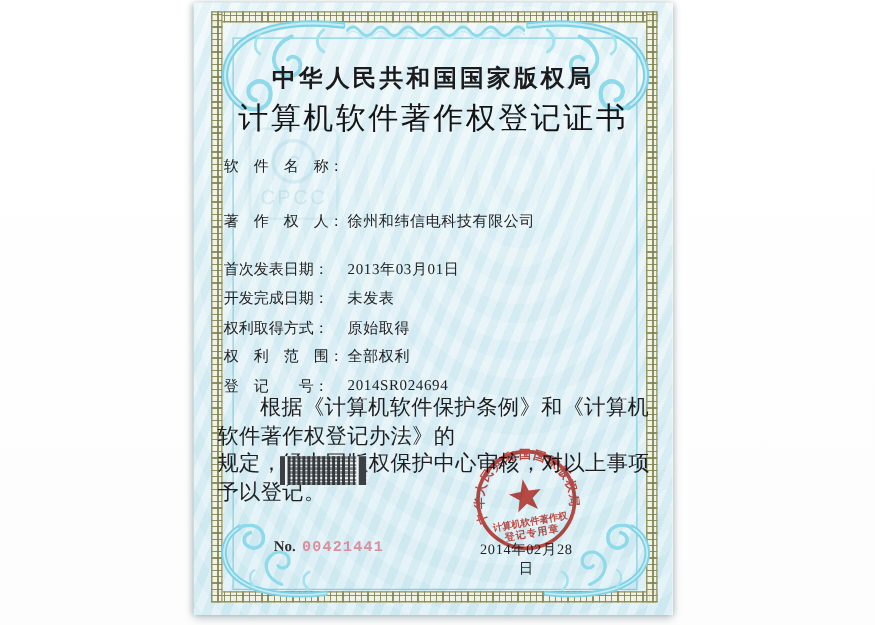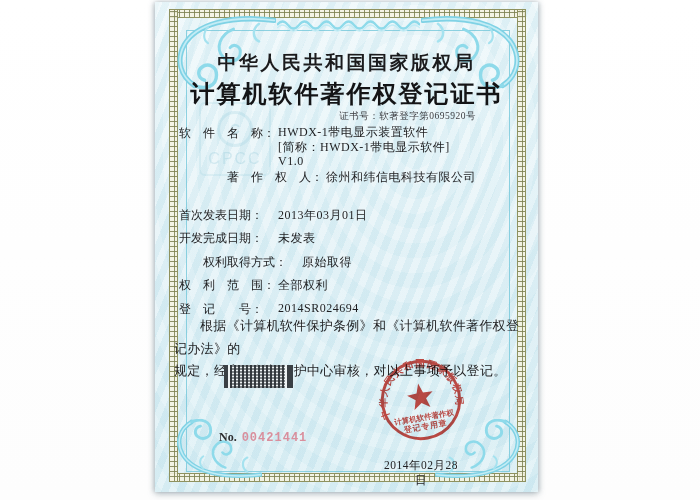--- a/index.html
+++ b/index.html
@@ -50,56 +50,56 @@
     display:flex;align-items:center;justify-content:center;font-size:14px;font-weight:bold;}
   .wm-text{font-size:16px;font-weight:normal;letter-spacing:2px;}
   
   .issuer{
     position:absolute;left:0;right:0;top:48px;text-align:center;
     font-family:"Liberation Sans","DejaVu Sans",sans-serif;
     font-weight:bold;font-size:19px;letter-spacing:2.5px;color:#1b1b1d;
   }
   .cert-title{
     position:absolute;left:0;right:0;top:76px;text-align:center;
-    font-weight:bold;font-size:24px;letter-spacing:2px;color:#141416;
+    font-weight:normal;font-size:24px;letter-spacing:2px;color:#141416;
   }
   .cert-no{
     position:absolute;right:62px;top:108px;font-size:9.5px;color:#3c3c40;letter-spacing:.5px;
   }
   .rows{position:absolute;left:24px;top:0;width:340px;font-size:12px;color:#1e1e20;}
   .row{position:absolute;left:0;white-space:nowrap;}
   .row .lab{display:inline-block;width:99px;vertical-align:top;}
   .row .val{display:inline-block;letter-spacing:.5px;vertical-align:top;}
   .vlines div{line-height:14.5px;letter-spacing:.5px;}
-  .r1{top:123px;}.r2{top:167px;padding-left:48px;}.r3{top:205px;}.r4{top:228px;}
-  .r5{top:252px;padding-left:24px;}.r6{top:275px;}.r7{top:299px;}
+  .r1{top:123px;}.r2{top:167px;}.r3{top:205px;}.r4{top:228px;}
+  .r5{top:252px;}.r6{top:275px;}.r7{top:299px;}
   .statement{
     position:absolute;left:19px;top:313px;width:348px;
-    font-size:13px;line-height:22.5px;color:#1e1e20;letter-spacing:.3px;
+    font-size:17px;line-height:22.5px;color:#1e1e20;letter-spacing:.3px;
   }
   .statement .ind{text-indent:2em;}
   
   .barcode{
     position:absolute;left:69px;top:363px;width:69px;height:23px;
     background-color:#eef3f4;
     background-image:
       repeating-linear-gradient(90deg, rgba(42,47,52,.92) 0 2px, transparent 2px 4px),
       repeating-linear-gradient(0deg, rgba(42,47,52,.55) 0 2px, transparent 2px 3px);
     background-position:6px 0;
     box-shadow:inset 4px 0 0 #3a4045, inset -6px 0 0 #3a4045, inset -8px 0 0 #eef3f4, inset 6px 0 0 #eef3f4;
   }
   
   .seal{position:absolute;left:224px;top:356px;width:84px;height:84px;transform:rotate(-10deg);
         opacity:.88;mix-blend-mode:multiply;}
   .seal svg{display:block;width:100%;height:100%;}
   
   .serial{position:absolute;left:64px;top:428px;font-size:12px;color:#2e2e30;font-weight:bold;}
   .serial .num{font-family:"Liberation Mono","DejaVu Sans Mono",monospace;font-weight:bold;
                letter-spacing:1px;margin-left:5px;text-align:right;}
-  .issue-date{position:absolute;left:226px;top:456px;width:80px;text-align:center;
+  .issue-date{position:absolute;left:226px;top:430px;width:80px;text-align:center;
               font-size:11.5px;color:#232325;letter-spacing:.5px;}
 </style>
 </head>
 <body>
 
 <svg width="0" height="0" style="position:absolute">
   <defs>
     <g id="flourish" fill="none" stroke-linecap="round">
       <path d="M118,6 C66,0 26,10 12,34 C2,52 8,70 24,80" stroke="#7fd2e5" stroke-width="6"></path>
       <path d="M118,6 C66,0 26,10 12,34 C2,52 8,70 24,80" stroke="#c3ecf5" stroke-width="2"></path>
@@ -149,25 +149,24 @@
 
     <div class="wm">
       <div class="wm-ring">
           <span>C</span>
         </div>
       <div class="wm-text">CPCC</div>
     </div>
 
     <div class="issuer">中华人民共和国国家版权局</div>
     <div class="cert-title">计算机软件著作权登记证书</div>
-    <div class="cert-no"><span>证书号：</span><span>软著登字第0695920号</span></div>
 
     <div class="rows">
       <div class="row r1">
-        <span class="lab">软　件　名　称：</span><span class="val vlines"><div>HWDX-1带电显示装置软件</div><div>[简称：HWDX-1带电显示软件]</div><div>V1.0</div></span>
+        <span class="lab">软　件　名　称：</span>
       </div>
       <div class="row r2">
         <span class="lab">著　作　权　人：</span><span class="val">徐州和纬信电科技有限公司</span>
       </div>
       <div class="row r3">
         <span class="lab">首次发表日期：</span><span class="val">2013年03月01日</span>
       </div>
       <div class="row r4">
         <span class="lab">开发完成日期：</span><span class="val">未发表</span>
       </div>

